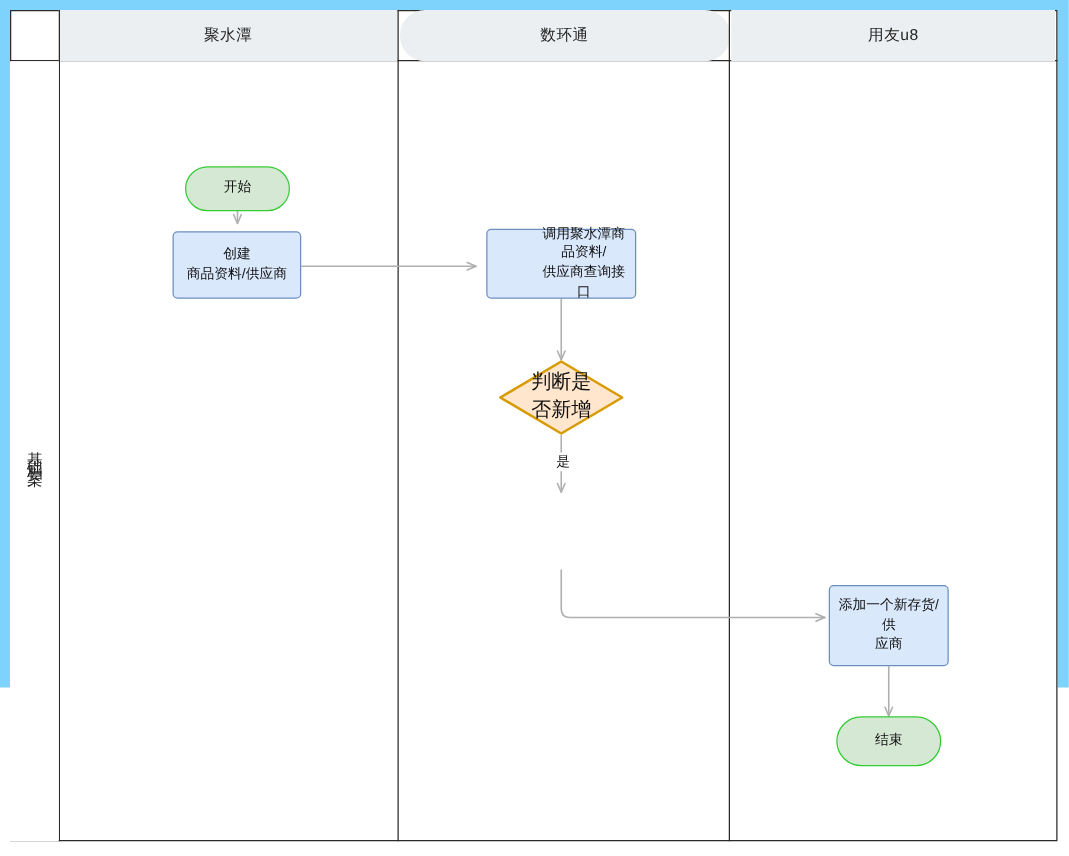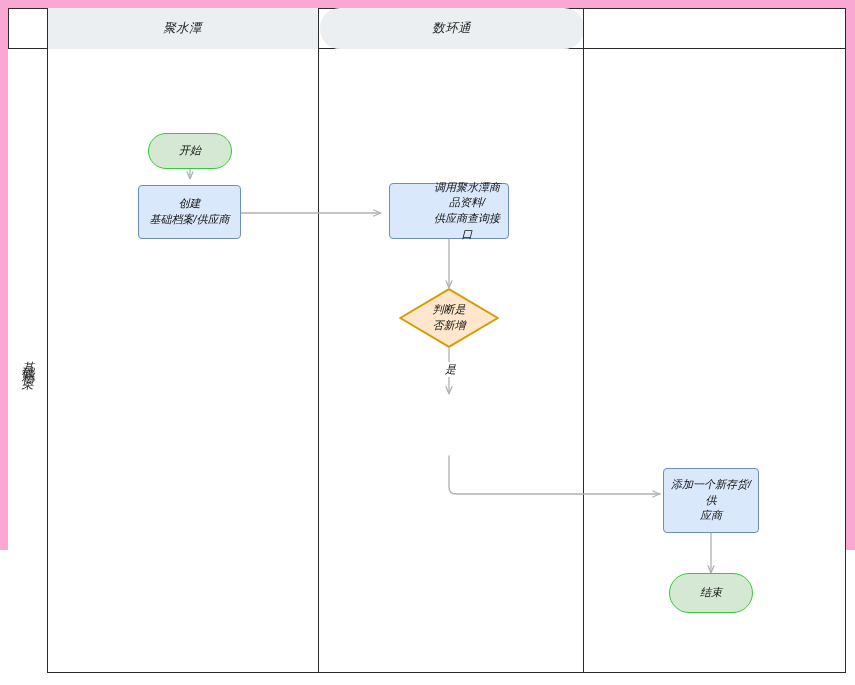--- a/index.html
+++ b/index.html
@@ -11,22 +11,21 @@
     width: 855px;
     height: 685px;
     font-family: "Liberation Sans", "DejaVu Sans", sans-serif;
     overflow: hidden;
   }
 
   #canvas {
     position: relative;
     width: 855px;
     height: 550px;
-    background: #f9a8d4;
-    font-style: italic;
+    background: #7dd3fc;
   }
 
   
   .pool {
     position: absolute;
     left: 8px;
     top: 8px;
     width: 838px;
     height: 665px;
     border: 1.6px solid #2b2b2b;
@@ -116,21 +115,21 @@
     padding: 2px 4px;
   }
 
   .node.decision {
     background: transparent;
     border: none;
   }
   .node.decision .dlabel {
     position: relative;
     z-index: 2;
-    font-size: 11px;
+    font-size: 16px;
     line-height: 1.42;
     color: #111111;
   }
   .node.decision .diamond-shape {
     position: absolute;
     left: 0;
     top: 0;
     width: 100%;
     height: 100%;
     z-index: 1;
@@ -159,20 +158,21 @@
 </head>
 <body>
 
 <div id="canvas">
 
   <div class="pool"></div>
 
   <div class="lane-header-row">
     <div class="lane-header" style="left:39px; width:271px;">聚水潭</div>
     <div class="lane-header" style="left:311.6px; width:264px;border-radius:20px;">数环通</div>
+    <div class="lane-header" style="left:577.2px; width:259px;">用友u8</div>
   </div>
 
   <div class="lane-divider" style="left:47px;"></div>
   <div class="lane-divider" style="left:318px;"></div>
   <div class="lane-divider" style="left:583px;"></div>
 
   <div class="pool-title">
     <span>基础档案</span>
   </div>
 
@@ -206,21 +206,21 @@
     <g>
       <path d="M711,533 L711,573" fill="none" stroke="#b0b0b0" stroke-width="1.3" marker-end="url(#arrow)"></path>
     </g>
   </svg>
 
   <div class="edge-label" style="left:443px; top:362px;">是</div>
 
   <div class="node terminator" style="left:148px; top:97px; width:84px; height:36px;margin-top:36px;">开始</div>
 
   <div class="node process" style="left:138px; top:185px; width:103px; height:54px;">创建
-基础档案/供应商</div>
+商品资料/供应商</div>
 
   <div class="node process" style="left:389px; top:183px; width:120px; height:56px;padding-left:40px;">调用聚水潭商品资料/
 供应商查询接口</div>
 
   <div class="node decision" style="left:399px; top:288px; width:100px; height:60px;">
     <svg class="diamond-shape" viewBox="0 0 100 60" preserveAspectRatio="none">
       <polygon points="50,1.2 98.8,30 50,58.8 1.2,30" fill="#ffe6cc" stroke="#d79b00" stroke-width="2" stroke-linejoin="round"></polygon>
     </svg>
     <div class="dlabel">判断是
 否新增</div>

